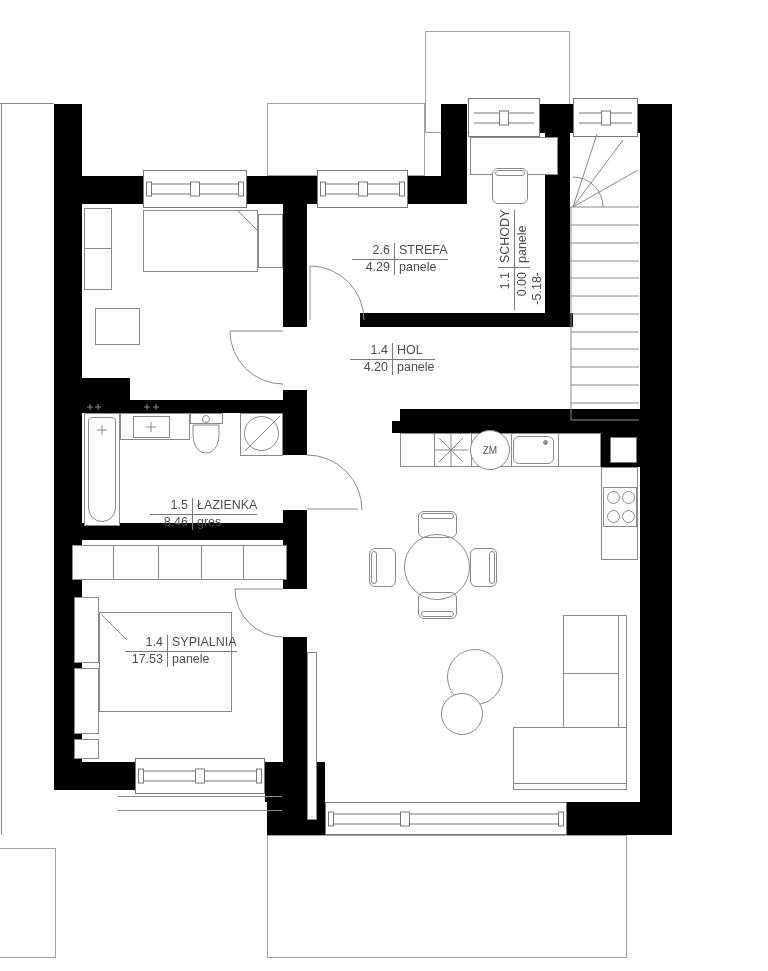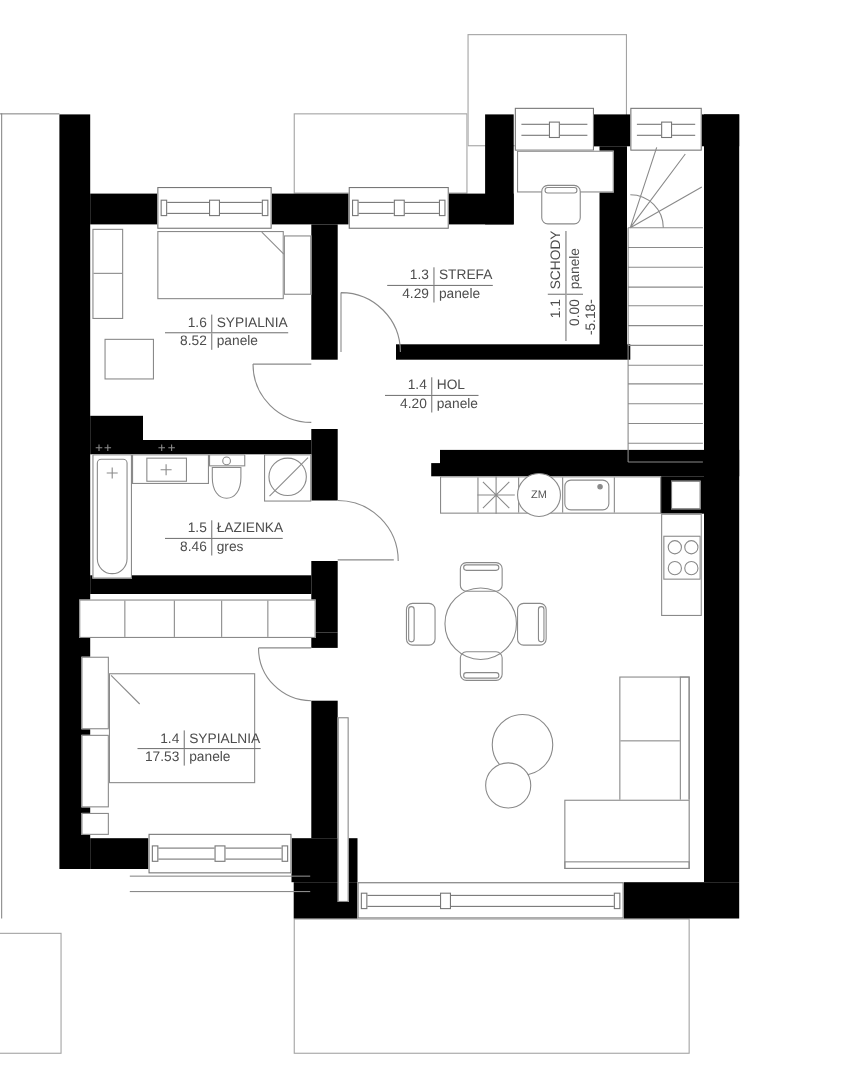--- a/index.html
+++ b/index.html
@@ -205,32 +205,24 @@
       <path d="M235,589H283M235,589A48,48 0 0 0 283,637"></path>
       <path d="M193,425H219V434C219,446 213.5,453 206,453C198.5,453 193,446 193,434Z"></path>
       <path d="M245,451L280,416"></path>
       <path d="M434,450H468M451,433V467M439,438L463,462M439,462L463,438"></path>
       <path d="M238,211L258,231"></path>
       <path d="M101,614L127,640"></path>
       <path d="M97,430H107M102,425V435M146,427H156M151,422V432M87,407H93M90,404V410M95,407H101M98,404V410M144,407H150M147,404V410M153,407H159M156,404V410"></path>
     </g>
   </svg>
 
-  <div class="rlabel" style="left:150px;top:286px;">
-    <div class="l1">
-      <span class="cell num">1.6</span><span class="cell nm">SYPIALNIA</span>
-    </div>
-    <div>
-      <span class="cell num">8.52</span><span class="cell nm">panele</span>
-    </div>
-  </div>
 
   <div class="rlabel" style="left:352px;top:243px;">
     <div class="l1">
-      <span class="cell num">1.3</span><span class="cell nm">STREFA</span>
+      <span class="cell num">2.6</span><span class="cell nm">STREFA</span>
     </div>
     <div>
       <span class="cell num">4.29</span><span class="cell nm">panele</span>
     </div>
   </div>
 
   <div class="rlabel rot" style="left:498px;top:310px;">
     <div class="l1">
       <span class="cell num">1.1</span><span class="cell nm">SCHODY</span>
     </div>
@@ -244,30 +236,30 @@
 
   <div class="rlabel" style="left:350px;top:343px;">
     <div class="l1">
       <span class="cell num">1.4</span><span class="cell nm">HOL</span>
     </div>
     <div>
       <span class="cell num">4.20</span><span class="cell nm">panele</span>
     </div>
   </div>
 
-  <div class="rlabel" style="left:150px;top:473px;">
+  <div class="rlabel" style="left:150px;top:498px;">
     <div class="l1">
       <span class="cell num">1.5</span><span class="cell nm">ŁAZIENKA</span>
     </div>
     <div>
       <span class="cell num">8.46</span><span class="cell nm">gres</span>
     </div>
   </div>
 
-  <div class="rlabel" style="left:125px;top:664px;">
+  <div class="rlabel" style="left:125px;top:635px;">
     <div class="l1">
       <span class="cell num">1.4</span><span class="cell nm">SYPIALNIA</span>
     </div>
     <div>
       <span class="cell num">17.53</span><span class="cell nm">panele</span>
     </div>
   </div>
 
 
 </div>

